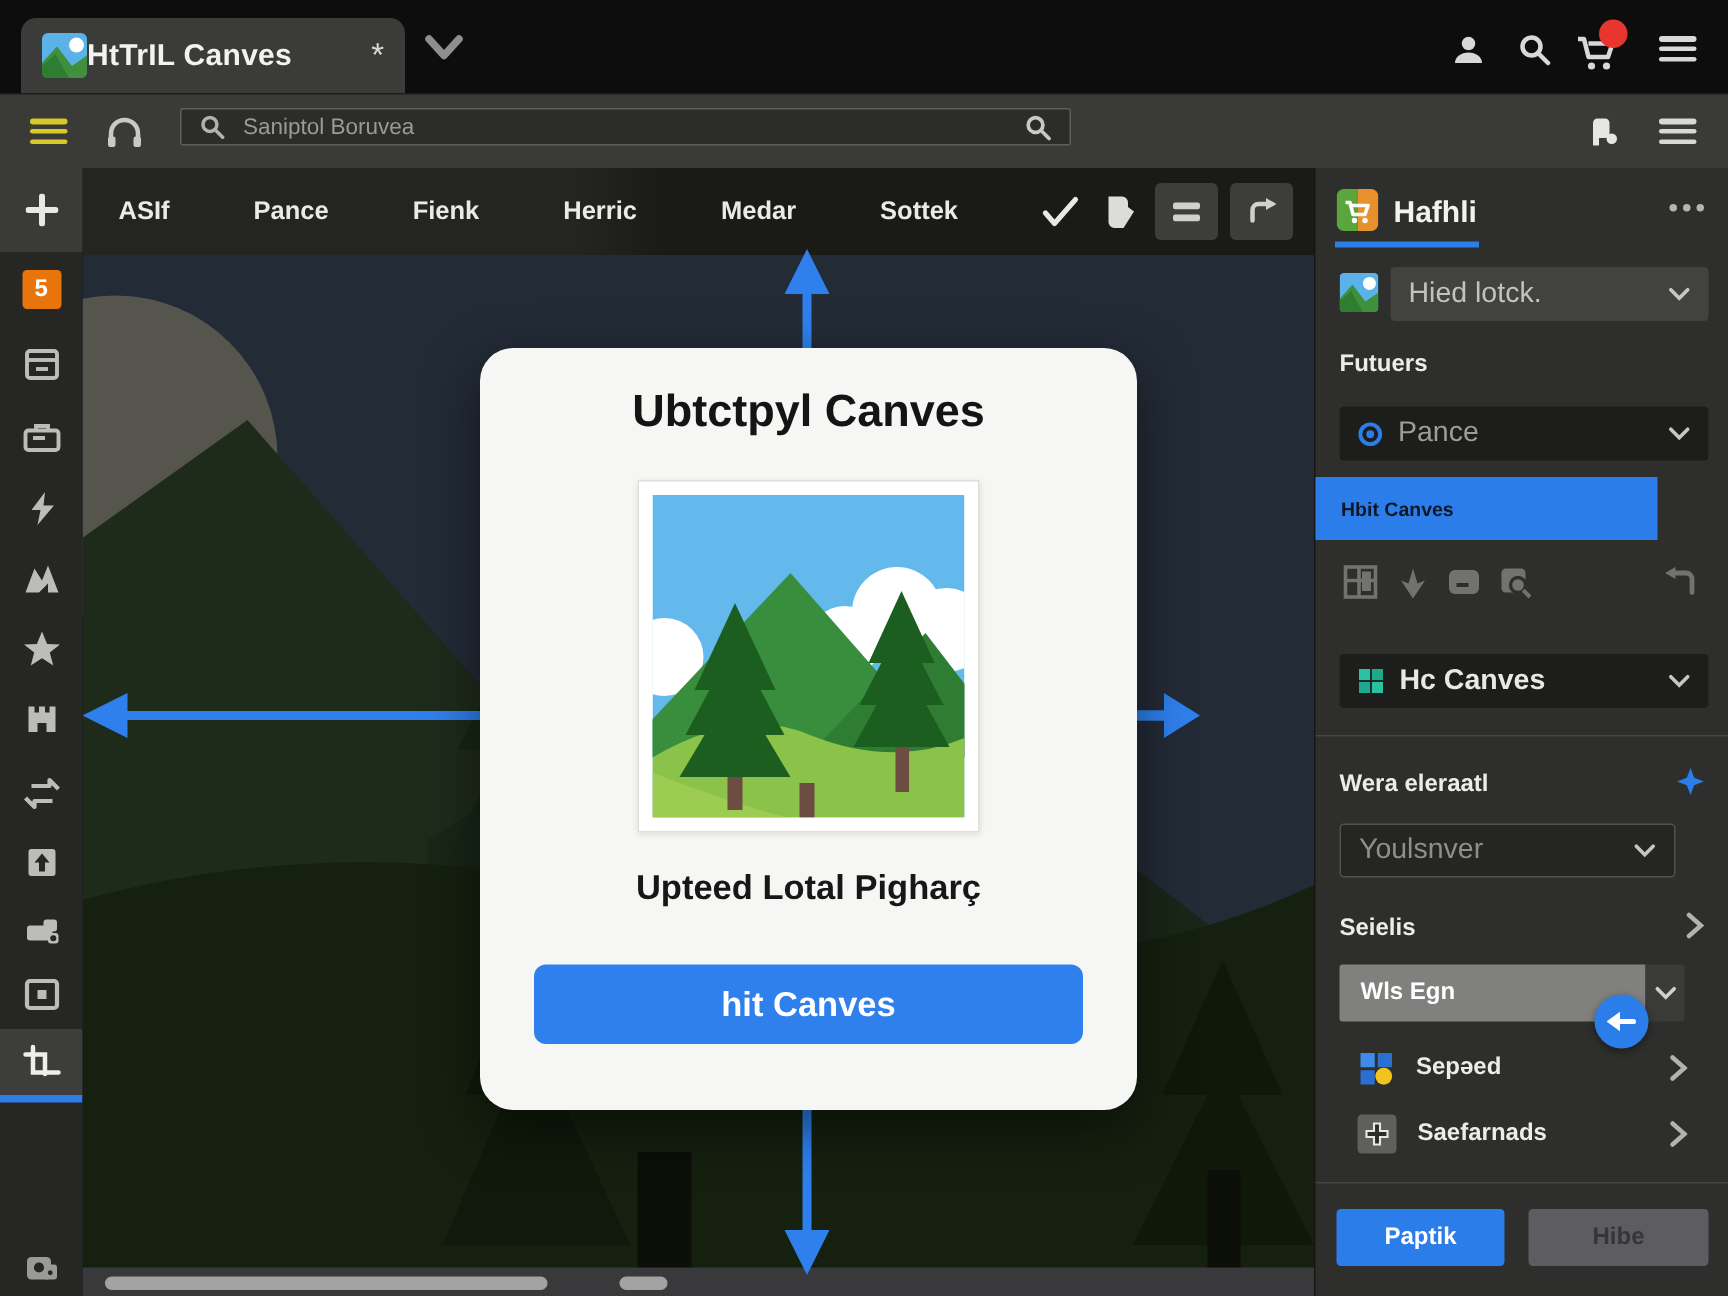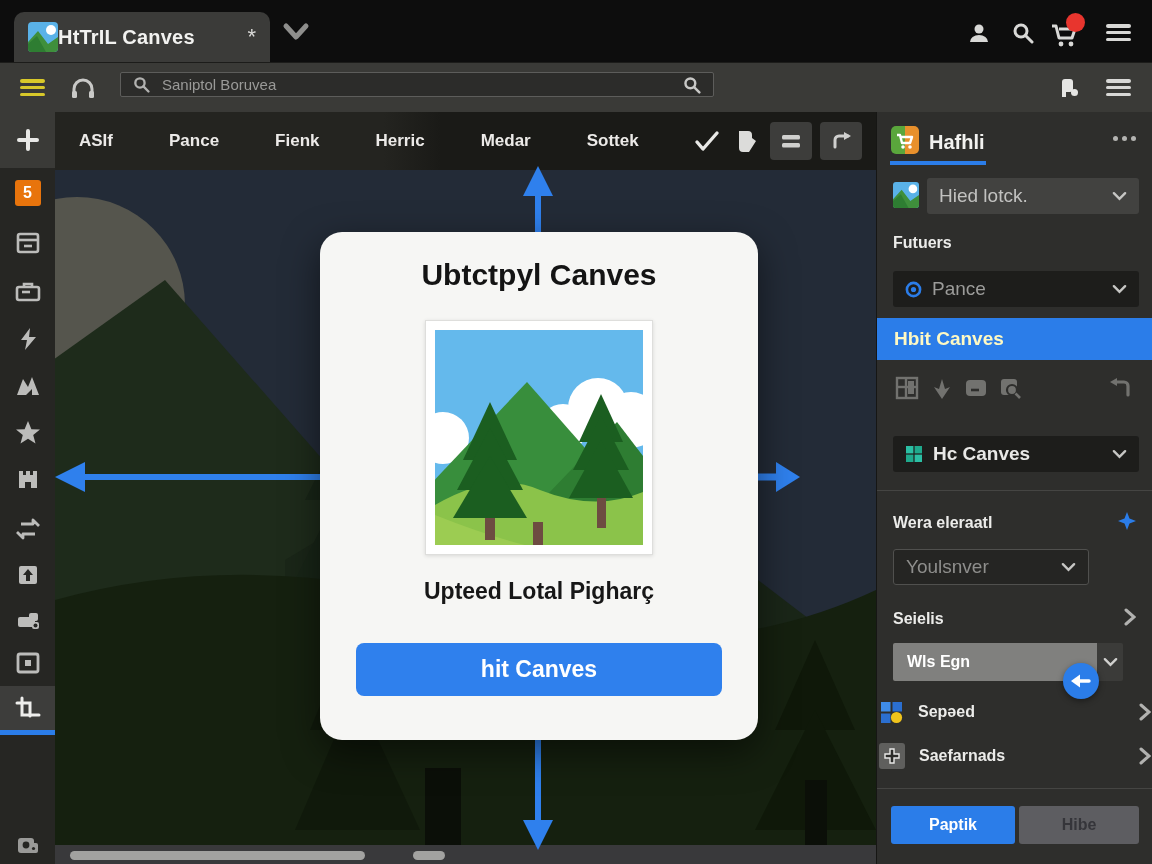--- a/index.html
+++ b/index.html
@@ -65,36 +65,36 @@
   .dots{position:absolute;right:16px;top:24px;display:flex;gap:4px;}
   .dots i{width:5px;height:5px;border-radius:50%;background:#b4b4b2;}
   .dd{position:absolute;display:flex;align-items:center;background:#1d1d1b;border-radius:3px;padding:0 12px;gap:10px;box-sizing:border-box;}
   .dd-lite{background:#424240;}
   .dd-bordered{background:#252523;border:1px solid #50504e;}
   .dd .lbl{font-size:19px;color:#9c9c9a;white-space:nowrap;}
   .dd .lbl-bright{color:#e8e8e6;font-weight:bold;}
   .dd .chev{margin-left:auto;color:#c6c6c4;}
   .p-label{position:absolute;font-size:16px;font-weight:bold;color:#ececea;}
   .p-chevr{position:absolute;right:16px;color:#b2b2b0;}
-  .hbit-btn{position:absolute;left:0;top:206px;width:276px;height:42px;background:#2b7de9;display:flex;align-items:center;
-            padding-left:17px;box-sizing:border-box;font-size:19px;font-weight:bold;color:#fef9c3;}
+  .hbit-btn{position:absolute;left:0;top:206px;width:228px;height:42px;background:#2b7de9;display:flex;align-items:center;
+            padding-left:17px;box-sizing:border-box;font-size:13px;font-weight:bold;color:#0f172a;}
   .p-icons{position:absolute;left:0;top:264px;width:260px;height:26px;color:#72726f;}
-  .p-row{position:absolute;left:0;width:276px;height:40px;display:flex;align-items:center;padding:0 2px;box-sizing:border-box;gap:14px;}
+  .p-row{position:absolute;left:0;width:276px;height:40px;display:flex;align-items:center;padding:0 28px;box-sizing:border-box;gap:14px;}
   .p-row .txt{font-size:16px;font-weight:bold;color:#ececea;}
   .p-row .chev{margin-left:auto;color:#b2b2b0;}
   .divider{position:absolute;left:0;width:276px;height:1px;background:#454543;}
   .wls-main{position:absolute;left:16px;top:531px;width:204px;height:38px;background:#80807e;border-radius:2px 0 0 2px;
             display:flex;align-items:center;padding-left:14px;box-sizing:border-box;font-size:16px;font-weight:bold;color:#ffffff;}
   .wls-chev{position:absolute;left:220px;top:531px;width:26px;height:38px;background:#3b3b39;border-radius:0 2px 2px 0;
             display:flex;align-items:center;justify-content:center;color:#d0d0ce;}
   .blue-circle{position:absolute;width:36px;height:36px;border-radius:50%;background:#2b7de9;display:flex;align-items:center;justify-content:center;
                box-shadow:0 2px 6px rgba(0,0,0,.4);}
   .p-btn{position:absolute;top:694px;height:38px;border-radius:3px;display:flex;align-items:center;justify-content:center;
          font-size:16px;font-weight:bold;}
-  .p-btn-blue{left:14px;width:124px;background:#2b7de9;color:#ffffff;}
+  .p-btn-blue{left:14px;width:112px;background:#2b7de9;color:#ffffff;}
   .p-btn-gray{left:142px;width:120px;background:#5d5d61;color:#35353a;}
   .addon-ico{width:26px;height:26px;background:#5f5f5d;border-radius:3px;display:flex;align-items:center;justify-content:center;flex:none;}
   .scrollstrip{position:absolute;left:55px;top:845px;width:821px;height:19px;background:#39393b;}
   .thumb{position:absolute;top:6px;height:9px;border-radius:5px;background:#a2a2a0;}
 </style>
 </head>
 <body>
 
 <div id="app">
 
@@ -493,21 +493,21 @@
 
     <div class="divider" style="top:378px;"></div>
 
     <div class="p-label" style="left:16px;top:402px;">Wera eleraatl</div>
     <span class="abs" style="right:16px;top:400px;">
       <svg width="18" height="18" viewBox="0 0 18 18">
           <polygon points="9,0 11.5,6.5 18,9 11.5,11.5 9,18 6.5,11.5 0,9 6.5,6.5" fill="#2b7de9"></polygon>
         </svg>
     </span>
 
-    <div class="dd dd-bordered" style="left:16px;top:437px;width:196px;height:36px;">
+    <div class="dd dd-bordered" style="left:16px;top:437px;width:224px;height:36px;">
       <span class="lbl" style="color:#8e8e8c;">Youlsnver</span>
       <span class="chev">
         <svg width="15" height="10" viewBox="0 0 16 10">
             <polyline points="2,2 8,8 14,2" fill="none" stroke="currentColor" stroke-width="2.6" stroke-linecap="round"></polyline>
           </svg>
       </span>
     </div>
 
     <div class="p-label" style="left:16px;top:498px;">Seielis</div>
     <span class="p-chevr" style="top:496px;">

